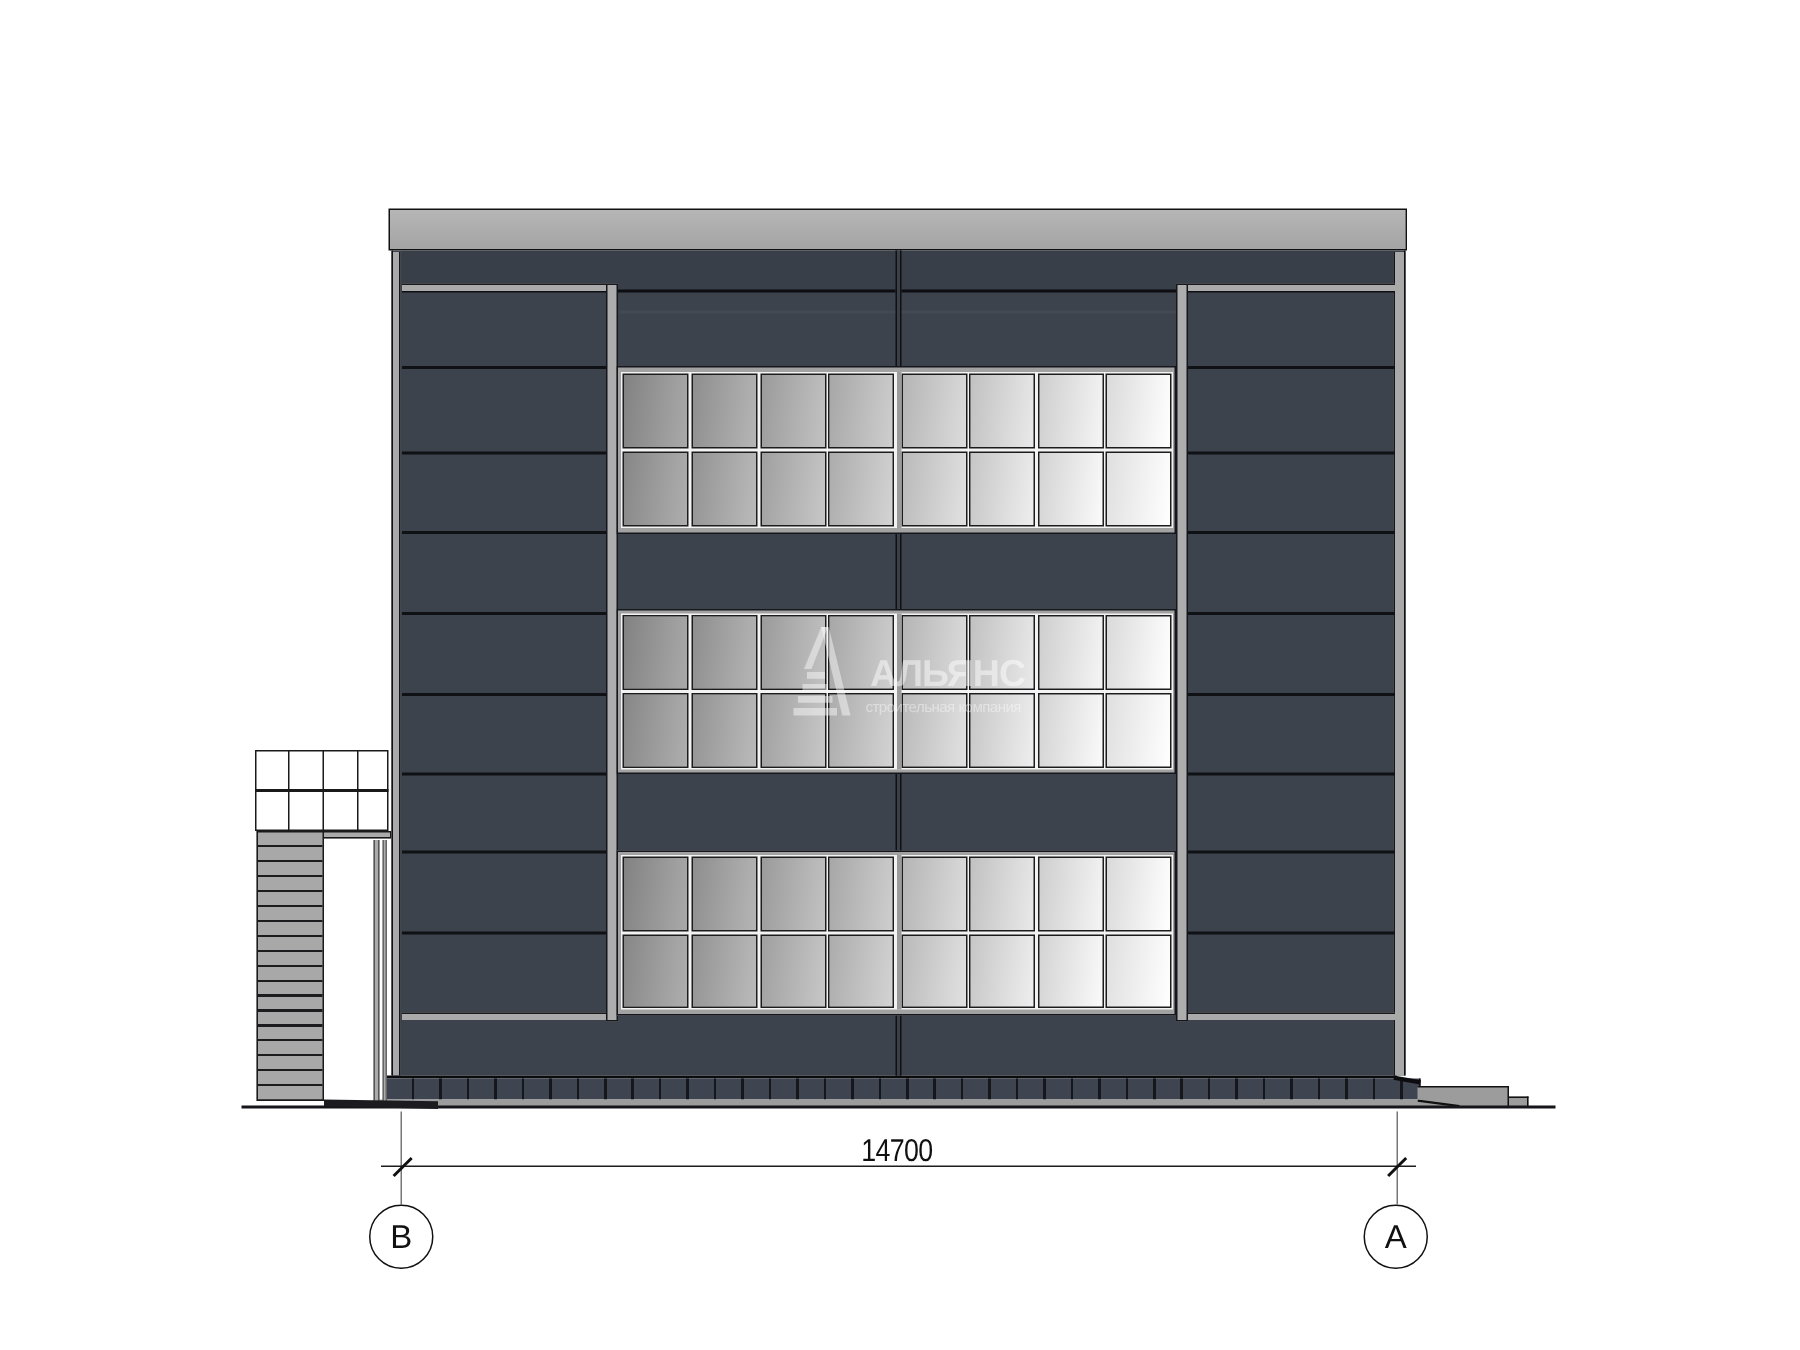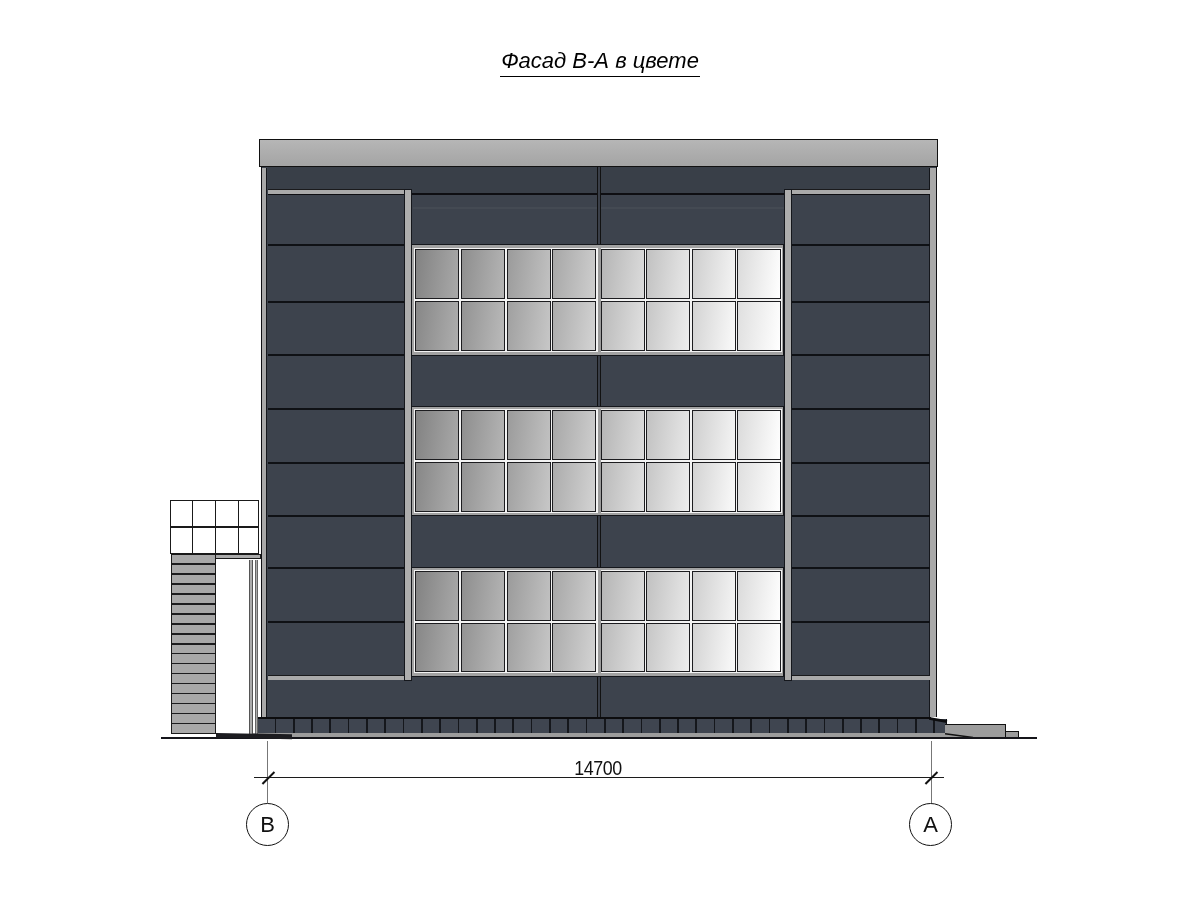--- a/index.html
+++ b/index.html
@@ -88,20 +88,34 @@
     <div style="position:absolute;left:552.1px;top:622.9px;width:44.0px;height:49.60000000000002px;background:linear-gradient(97deg,rgb(172,172,172),rgb(211,211,211));border:1.4px solid #1c1c1f;"></div>
     <div style="position:absolute;left:601.3px;top:571.3px;width:44.0px;height:49.60000000000002px;background:linear-gradient(97deg,rgb(181,181,181),rgb(220,220,220));border:1.4px solid #1c1c1f;"></div>
     <div style="position:absolute;left:601.3px;top:622.9px;width:44.0px;height:49.60000000000002px;background:linear-gradient(97deg,rgb(186,186,186),rgb(225,225,225));border:1.4px solid #1c1c1f;"></div>
     <div style="position:absolute;left:646.4px;top:571.3px;width:44.0px;height:49.60000000000002px;background:linear-gradient(97deg,rgb(193,193,193),rgb(233,233,233));border:1.4px solid #1c1c1f;"></div>
     <div style="position:absolute;left:646.4px;top:622.9px;width:44.0px;height:49.60000000000002px;background:linear-gradient(97deg,rgb(198,198,198),rgb(238,238,238));border:1.4px solid #1c1c1f;"></div>
     <div style="position:absolute;left:691.5px;top:571.3px;width:44.0px;height:49.60000000000002px;background:linear-gradient(97deg,rgb(206,206,206),rgb(245,245,245));border:1.4px solid #1c1c1f;"></div>
     <div style="position:absolute;left:691.5px;top:622.9px;width:44.0px;height:49.60000000000002px;background:linear-gradient(97deg,rgb(211,211,211),rgb(250,250,250));border:1.4px solid #1c1c1f;"></div>
     <div style="position:absolute;left:736.6px;top:571.3px;width:44.0px;height:49.60000000000002px;background:linear-gradient(97deg,rgb(218,218,218),rgb(255,255,255));border:1.4px solid #1c1c1f;"></div>
     <div style="position:absolute;left:736.6px;top:622.9px;width:44.0px;height:49.60000000000002px;background:linear-gradient(97deg,rgb(223,223,223),rgb(255,255,255));border:1.4px solid #1c1c1f;"></div>
     <div style="position:absolute;left:597.9px;top:570.3px;width:3.0px;height:103.20000000000005px;background:#9b9b9b;"></div>
+<div style="position:absolute;left:528px;top:416px;width:340px;height:66px;">
+<svg width="340" height="66" viewBox="0 0 340 66" style="position:absolute;left:0;top:0;">
+<g fill="rgba(255,255,255,0.45)">
+<path d="M19.5,2 L24.5,2 L39,61 L33.5,61 Z"></path>
+<path d="M19.5,2 L24,2 L13,30 L8,30 Z"></path>
+<rect x="10" y="32" width="12" height="4.5"></rect>
+<rect x="7" y="40" width="17" height="4.5"></rect>
+<rect x="4" y="48" width="23" height="4.5"></rect>
+<rect x="1" y="56" width="29" height="5"></rect>
+</g>
+<text x="52" y="41" font-family="Liberation Sans, sans-serif" font-weight="bold" font-size="25px" fill="rgba(255,255,255,0.48)" textLength="104">АЛЬЯНС</text>
+<text x="49" y="58.5" font-family="Liberation Sans, sans-serif" font-size="10px" fill="rgba(255,255,255,0.42)" textLength="104">строительная компания</text>
+</svg>
+    </div>
 <div style="position:absolute;left:256.5px;top:716.5px;width:674px;height:2.8px;background:#0c0c0e;"></div>
 <div style="position:absolute;left:256.5px;top:719.3px;width:690px;height:14.2px;background:#3f4550;border-left:1px solid #101014;border-right:1.5px solid #101014;background-image:repeating-linear-gradient(to right, rgba(0,0,0,0) 0px, rgba(0,0,0,0) 16.6px, #15171c 16.6px, #15171c 18.3px);"></div>
 <div style="position:absolute;left:251.5px;top:733.0px;width:694px;height:4.5px;background:#9c9c9c;"></div>
 <div style="position:absolute;left:944.5px;top:724.3px;width:61px;height:13.4px;background:#9c9c9c;border-top:1.6px solid #111;border-right:1.6px solid #111;"></div>
 <div style="position:absolute;left:1005.5px;top:731.0px;width:13.5px;height:6.7px;background:#9c9c9c;border-top:1.6px solid #111;border-right:1.6px solid #111;"></div>
 <svg style="position:absolute;left:929px;top:716.5px;" width="19" height="7">
       <line x1="0" y1="1.4" x2="18" y2="4.6" stroke="#0c0c0e" stroke-width="2.8"></line>
     </svg>
 <svg style="position:absolute;left:945px;top:733px;" width="30" height="6">
       <line x1="0" y1="0.8" x2="28" y2="4.4" stroke="#111" stroke-width="1.5"></line>
@@ -121,13 +135,12 @@
       <polygon points="0,2 76,3.2 76,8.3 0,6.5" fill="#1c1c20"></polygon>
     </svg>
 <div style="position:absolute;left:267.0px;top:740.5px;width:1px;height:62px;background:#777;"></div>
 <div style="position:absolute;left:930.5px;top:740.5px;width:1px;height:62px;background:#777;"></div>
 <div style="position:absolute;left:253.5px;top:776.8px;width:690.5px;height:1.4px;background:#1c1c1c;"></div>
 <div style="position:absolute;left:259.5px;top:776.5px;width:17px;height:2.2px;background:#111;transform:rotate(-45deg);"></div>
 <div style="position:absolute;left:923.0px;top:776.5px;width:17px;height:2.2px;background:#111;transform:rotate(-45deg);"></div>
 <div style="position:absolute;left:548px;top:756px;width:100px;text-align:center;font-size:21px;letter-spacing:-0.5px;color:#111;transform:scaleX(0.85);">14700</div>
 <div style="position:absolute;left:246.0px;top:803px;width:43px;height:43px;border-radius:50%;border:1.4px solid #111;box-sizing:border-box;display:flex;align-items:center;justify-content:center;font-size:22px;color:#111;">В</div>
 <div style="position:absolute;left:909.0px;top:803px;width:43px;height:43px;border-radius:50%;border:1.4px solid #111;box-sizing:border-box;display:flex;align-items:center;justify-content:center;font-size:22px;color:#111;">А</div>
-<div style="position:absolute;left:0;top:48px;width:1200px;text-align:center;"><span style="display:inline-block;font-style:italic;font-size:22px;color:#000;border-bottom:1.8px solid #000;padding:0 1px 2px 1px;">Фасад В-А в цвете</span></div>
 </div>
 </body></html>

